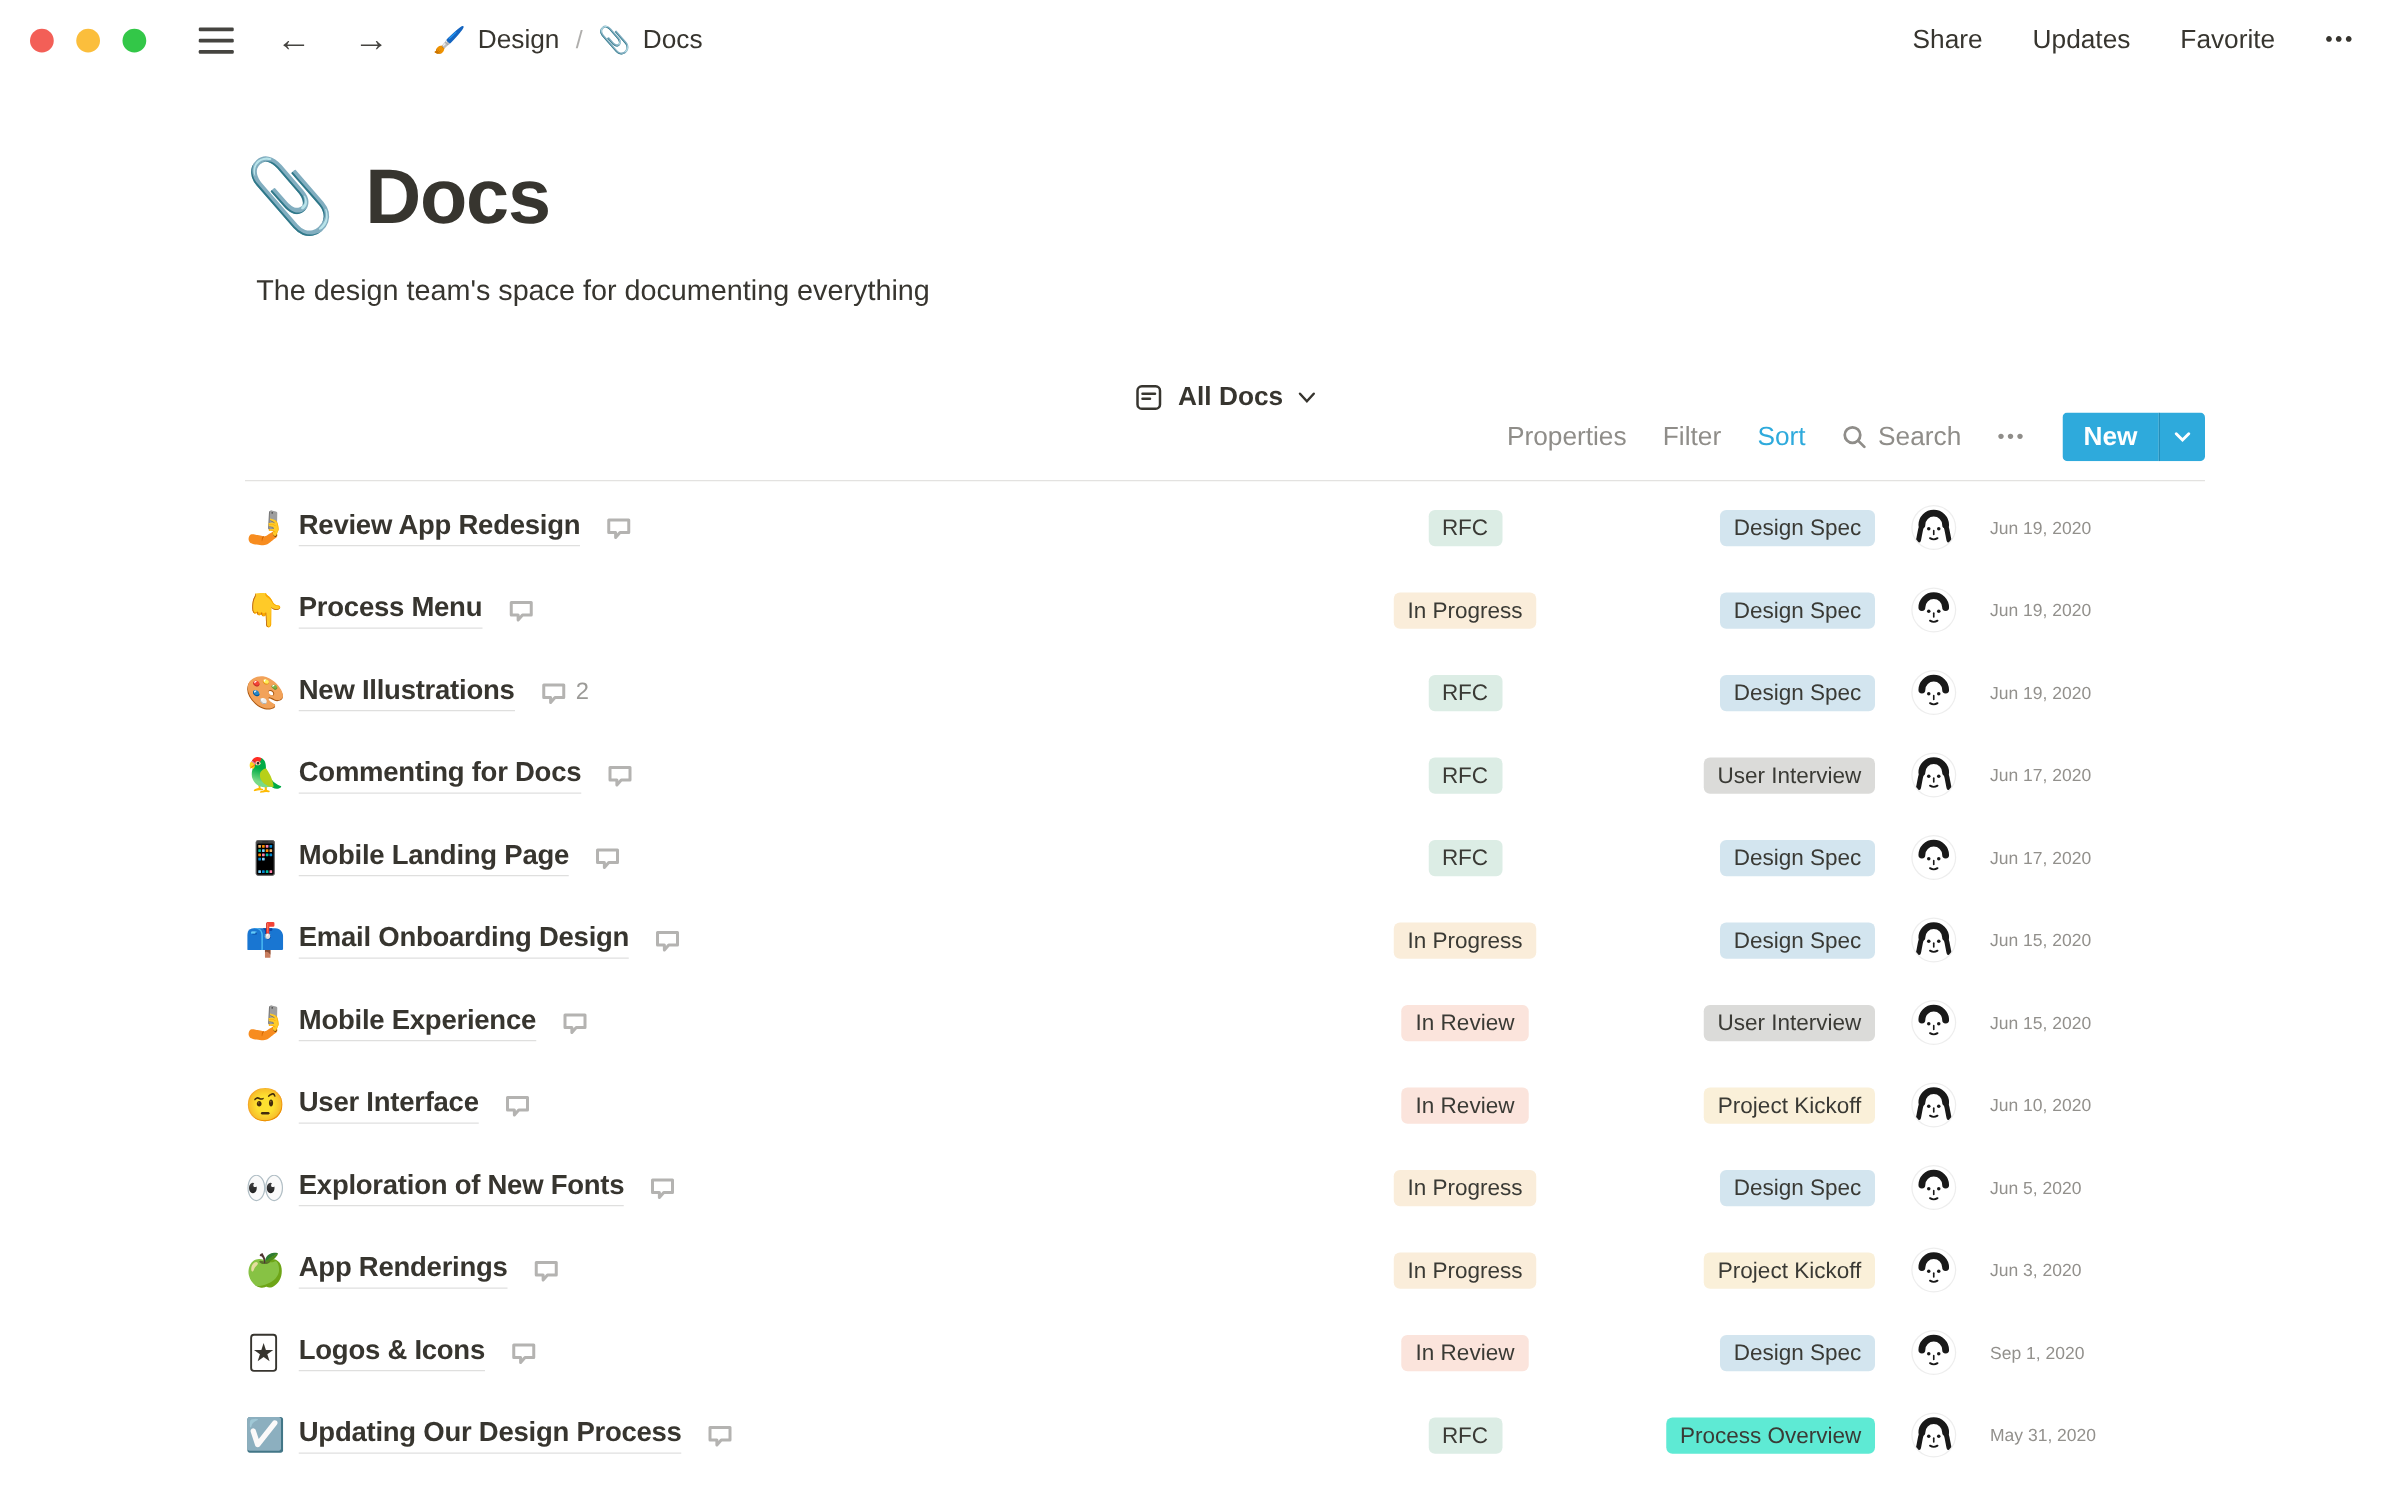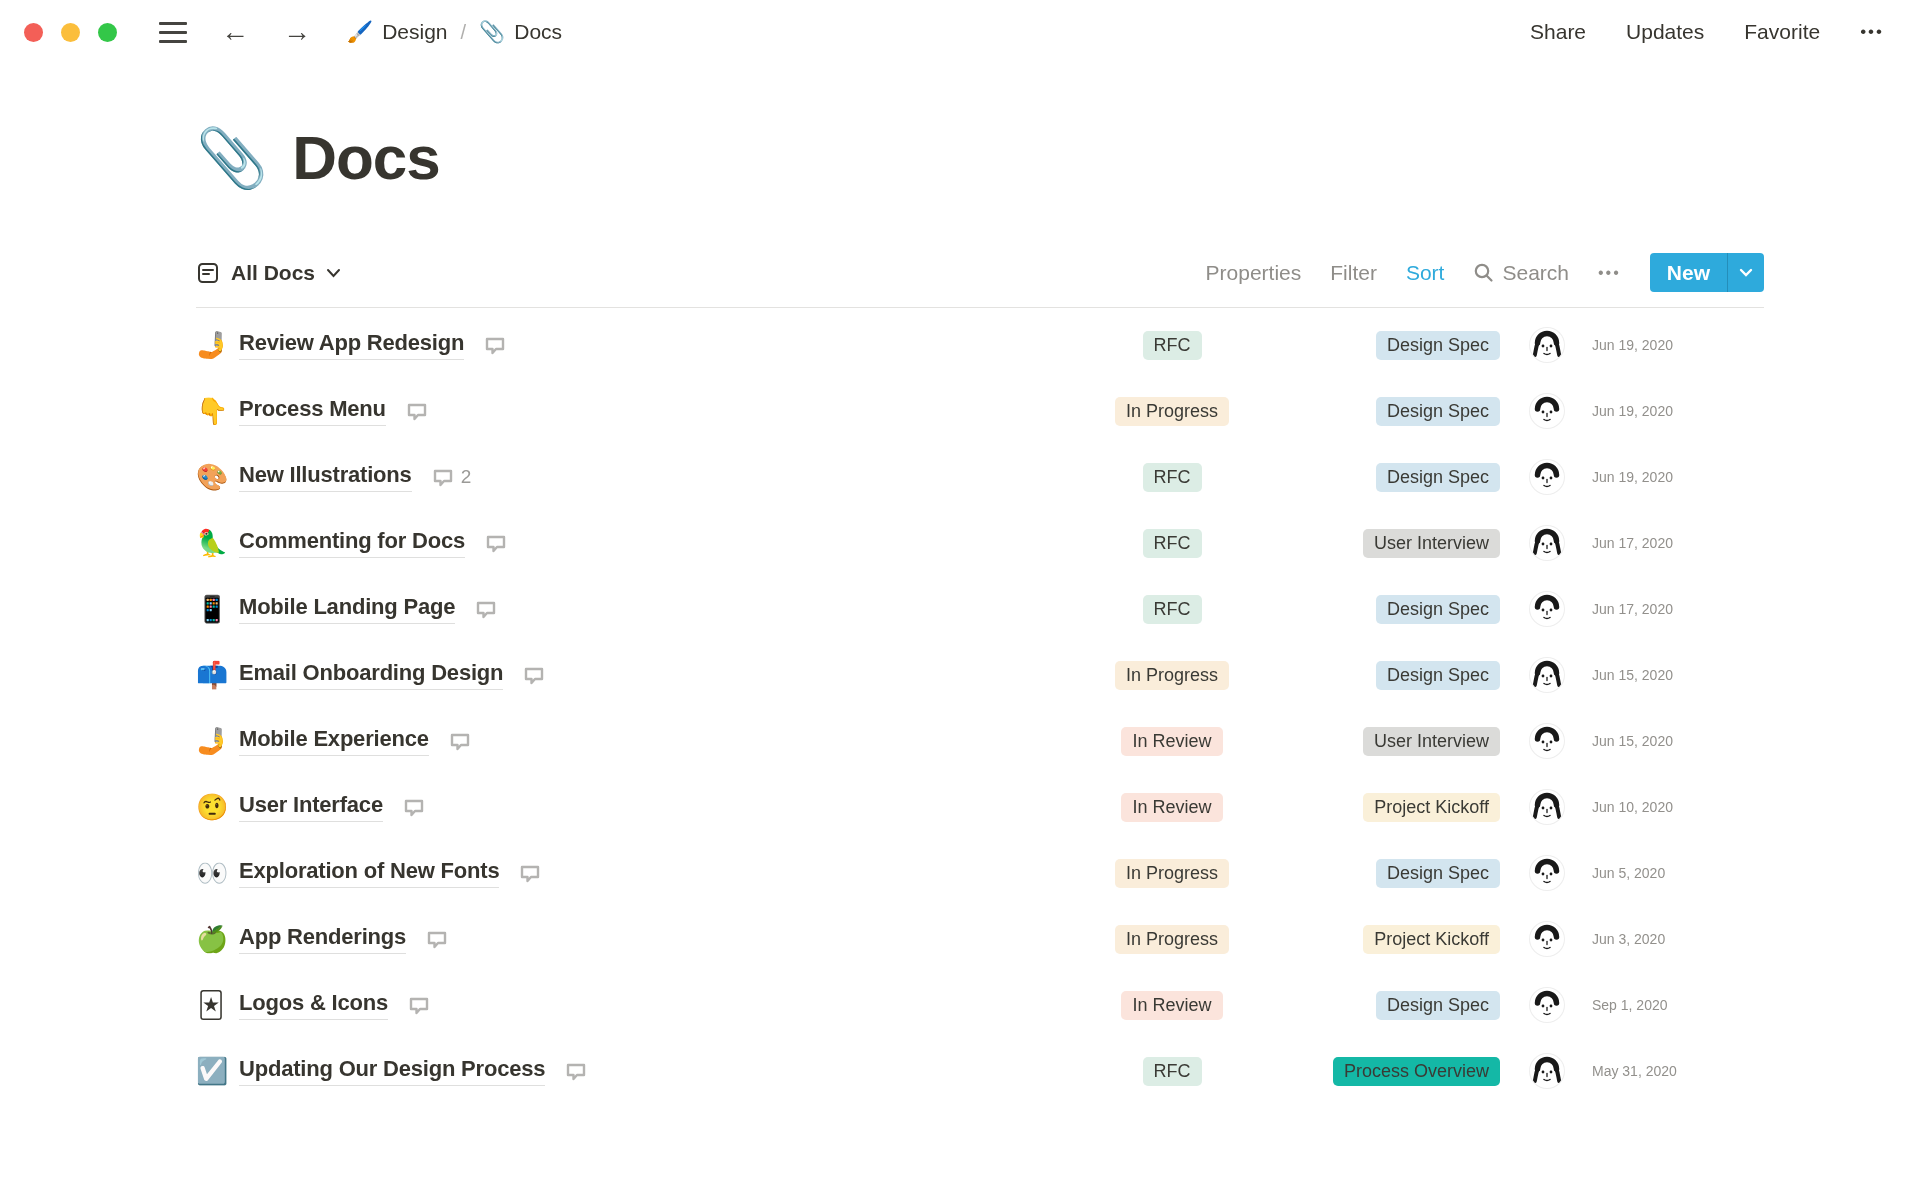--- a/index.html
+++ b/index.html
@@ -23,21 +23,21 @@
   .more-dots { font-size:17px; letter-spacing:2px; color:#37352F; cursor:pointer; }
 
   
   .content { padding:0 156px 0 196px; }
   .page-head { margin-top:58px; display:flex; align-items:center; gap:24px; }
   .page-head .emoji { font-size:58px; line-height:1; }
   .page-title { font-size:62px; font-weight:bold; letter-spacing:-1px; }
   .page-subtitle { margin-top:26px; margin-left:9px; font-size:23px; color:#37352F; }
 
   
-  .toolbar { margin-top:60px; display:flex; align-items:center; }
+  .toolbar { margin-top:60px; display:flex; align-items:center;flex-direction:column; }
   .view-switcher { display:flex; align-items:center; gap:11px; cursor:pointer; }
   .view-switcher .label { font-size:21px; font-weight:bold; }
   .tool-right { margin-left:auto; display:flex; align-items:center; gap:29px;justify-content:center; }
   .tool-item { font-size:21px; color:#8F8D89; cursor:pointer; }
   .tool-item.active { color:#2EAADC; }
   .search-item { display:flex; align-items:center; gap:8px; }
   .tool-dots { font-size:16px; letter-spacing:2px; color:#8F8D89; cursor:pointer; }
   .new-btn { display:flex; align-items:stretch; border-radius:4px; overflow:hidden; cursor:pointer; height:39px; }
   .new-btn-main { background:#2EAADC; color:#fff; font-size:21px; font-weight:bold;
     display:flex; align-items:center; padding:0 17px; }
@@ -99,20 +99,21 @@
     <span class="more-dots">•••</span>
   </div>
 </div>
 
 <div class="content">
 
   <div class="page-head">
     <span class="emoji">📎</span>
     <h1 class="page-title">Docs</h1>
   </div>
+  <div class="page-subtitle">The design team's space for documenting everything</div>
 
   <div class="toolbar">
     <div class="view-switcher">
       <svg width="24" height="24" viewBox="0 0 24 24">
         <rect class="stroke" x="3" y="3" width="18" height="18" rx="3.5" stroke-width="2.4"></rect>
         <line class="stroke" x1="7" y1="9" x2="17" y2="9" stroke-width="2.2"></line>
         <line class="stroke" x1="7" y1="13" x2="13" y2="13" stroke-width="2.2"></line>
       </svg>
       <span class="label">All Docs</span>
       <svg width="15" height="10" viewBox="0 0 15 10">
@@ -494,21 +495,21 @@
       <svg width="22" height="21" viewBox="0 0 22 21">
         <path d="M3 4 h16 v10 h-7 l-3.5 4 v-4 H3 Z" fill="none" stroke="#B4B3B1" stroke-width="2.4" stroke-linejoin="round"></path>
       </svg>
       <span class="cnt"></span>
     </span>
     <span class="row-spacer"></span>
     <span class="cell-status">
           <span class="chip" style="background: rgb(220, 237, 229);">RFC</span>
         </span>
     <span class="cell-category">
-          <span class="chip" style="background: #14b8a6;">Process Overview</span>
+          <span class="chip" style="background: #5eead4;">Process Overview</span>
         </span>
     <svg class="avatar" viewBox="0 0 34 34">
       <circle cx="17" cy="17" r="16.4" fill="#ffffff"></circle>
       <path class="hair-m" d="M7.5 15 A9.5 9.5 0 0 1 26.5 15" stroke="#191919" stroke-width="5.5" fill="none" stroke-linecap="round"></path>
       <g class="hair-f" stroke="#191919" stroke-width="4" fill="none" stroke-linecap="round">
         <path d="M7.5 15 C5.8 20 5.6 24 4.8 27"></path>
         <path d="M26.5 15 C28.2 20 28.4 24 29.2 27"></path>
       </g>
       <circle cx="13" cy="18" r="1.4" fill="#191919"></circle>
       <circle cx="21" cy="18" r="1.4" fill="#191919"></circle>

